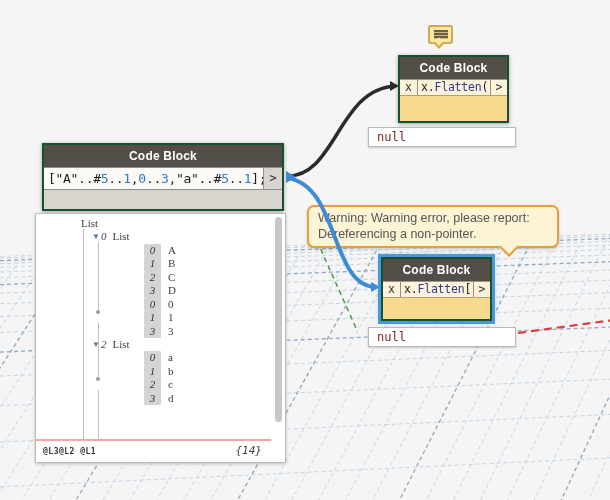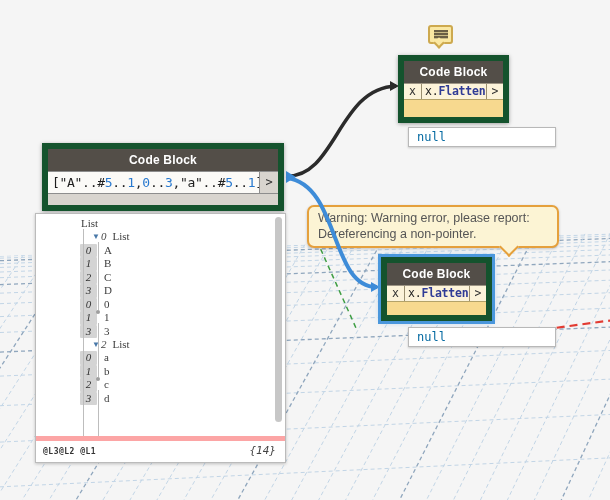--- a/index.html
+++ b/index.html
@@ -9,28 +9,28 @@
   #bg-grid{position:absolute;left:0;top:0;z-index:1;}
   #wires{position:absolute;left:0;top:0;z-index:4;pointer-events:none;}
 
   
   .g-light{stroke:#c2d5e6;stroke-width:1;stroke-dasharray:4 3;fill:none;}
   .g-dark{stroke:#8fa6bd;stroke-width:1.3;stroke-dasharray:4 3;fill:none;}
   .g-green{stroke:#3f9e43;stroke-width:1.5;stroke-dasharray:5 4;fill:none;}
   .g-red{stroke:#e23b32;stroke-width:2.2;stroke-dasharray:8 5;fill:none;}
 
   
-  .node{position:absolute;border:6px solid #14532d;box-shadow:0 1px 4px rgba(0,0,0,.35);
+  .node{position:absolute;border:2px solid #14532d;box-shadow:0 1px 4px rgba(0,0,0,.35);
         box-sizing:border-box;z-index:5;}
   .node-header{height:22px;line-height:22px;background:#534e48;color:#fff;text-align:center;
                font-size:12px;font-weight:bold;letter-spacing:.2px;}
   .mono{font-family:"DejaVu Sans Mono",monospace;}
   .seg-plain{color:#1e1e1e;}
   .seg-num{color:#2879cf;}
-  .seg-func{color:#2f3b96;font-weight:bold;}
+  .seg-func{color:#2f3b96;}
 
   
   #node-source{left:42px;top:143px;width:242px;height:68px;background:#d8d4ce;}
   #node-source .code-row{display:flex;height:23px;border-top:1px solid #8d8d8d;border-bottom:1px solid #8d8d8d;box-sizing:border-box;}
   #node-source .code-cell{flex:1;background:#fbfaf7;font-size:13px;line-height:21px;padding-left:4px;
         white-space:nowrap;overflow:hidden;letter-spacing:-0.3px;}
   #node-source .out-cell{width:18px;border-left:1px solid #8d8d8d;text-align:center;font-size:12px;
         line-height:21px;color:#333;background:#d8d4ce;}
 
   
@@ -42,21 +42,21 @@
              white-space:nowrap;overflow:hidden;letter-spacing:-0.2px;}
   .outp-cell{width:16px;background:#fcf3da;border-left:1px solid #9a8f6f;text-align:center;
              font-size:11.5px;line-height:15px;color:#333;}
   #node-flatten-paren{left:398px;top:55px;height:68px;}
   #node-flatten-bracket{left:381px;top:257px;height:64px;outline:3px solid #4a97dc;
         box-shadow:0 0 7px rgba(74,151,220,.65);}
 
   
   .null-box{position:absolute;width:148px;height:20px;background:#fff;border:1px solid #b8b8b8;
             box-shadow:0 1px 2px rgba(0,0,0,.18);z-index:5;font-size:12px;line-height:19px;
-            color:#0369a1;padding-left:8px;box-sizing:border-box;margin-left:40px;}
+            color:#7f1d1d;padding-left:8px;box-sizing:border-box;}
   #null-top{left:368px;top:127px;}
   #null-bottom{left:368px;top:327px;}
 
   
   #warning-tooltip{position:absolute;left:307px;top:205px;width:252px;z-index:3;
         background:#fcf4d4;border:2px solid #e5a03c;border-radius:7px;
         padding:3px 9px 4px 9px;box-sizing:border-box;color:#555;font-size:12.5px;line-height:16px;
         box-shadow:0 1px 3px rgba(0,0,0,.2);}
   #warning-tail{position:absolute;left:193px;bottom:-8px;width:12px;height:12px;background:#fcf4d4;
         border-right:2px solid #e5a03c;border-bottom:2px solid #e5a03c;transform:rotate(45deg);}
@@ -72,28 +72,28 @@
   
   #preview-box{position:absolute;left:35px;top:213px;width:251px;height:250px;background:#fff;
         border:1px solid #bbb;box-shadow:0 1px 3px rgba(0,0,0,.22);z-index:5;box-sizing:border-box;}
   #pv-tree{position:absolute;left:0;top:3px;right:14px;bottom:22px;overflow:hidden;
         font-family:Liberation Serif, serif;font-size:11px;line-height:13.45px;color:#3c3c3c;}
   .pv-row{white-space:nowrap;height:13.45px;}
   .pv-root{margin-left:45px;}
   .pv-group{margin-left:56px;}
   .pv-arrow{color:#4978a8;font-size:8px;display:inline-block;width:9px;vertical-align:1px;}
   .pv-gidx{font-style:italic;color:#444;margin-right:6px;}
-  .pv-item{margin-left:44px;}
+  .pv-item{margin-left:108px;}
   .pv-badge{display:inline-block;width:17px;background:#d4d4d4;color:#333;font-style:italic;
         text-align:center;border-radius:1px;}
   .pv-val{margin-left:7px;}
   .pv-guide{position:absolute;width:1px;background:#bdbdbd;}
   .pv-dot{position:absolute;width:4px;height:4px;border-radius:50%;background:#9e9e9e;}
   #pv-scrollbar{position:absolute;right:3px;top:3px;width:7px;height:205px;background:#c7c7c7;border-radius:4px;}
-  #pv-footer{position:absolute;left:0;right:0;bottom:0;height:21px;border-top:5px solid #fca5a5;background:#fff;}
+  #pv-footer{position:absolute;left:0;right:14px;bottom:0;height:21px;border-top:2px solid #fca5a5;background:#fff;}
   #pv-levels{position:absolute;left:7px;top:6px;font-family:"DejaVu Sans Mono",monospace;
         font-size:8px;font-weight:bold;color:#333;letter-spacing:.5px;}
   #pv-count{position:absolute;right:9px;top:3px;font-family:"DejaVu Sans Mono",monospace;
         font-size:11px;font-style:italic;color:#444;}
 </style>
 </head>
 <body>
 
 <div id="canvas">
 

